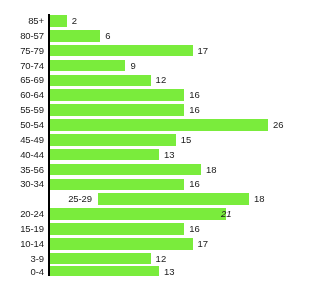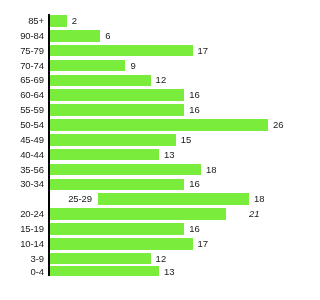--- a/index.html
+++ b/index.html
@@ -83,21 +83,21 @@
     <div id="axis-line"></div>
     <div id="rows">
         <div class="bar-row" style="top: 14px;">
           <div class="cat-label">85+</div>
           <div class="bar-track">
             <div class="bar" title="85+: 2" style="width: 16.7692px; background: rgb(122, 236, 60);"></div>
             <div class="val-label" style="left: 21.7692px;">2</div>
           </div>
         </div>
         <div class="bar-row" style="top: 28.85px;">
-          <div class="cat-label">90-84</div>
+          <div class="cat-label">80-57</div>
           <div class="bar-track">
             <div class="bar" title="80-84: 6" style="width: 50.3077px; background: rgb(122, 236, 60);"></div>
             <div class="val-label" style="left: 55.3077px;">6</div>
           </div>
         </div>
         <div class="bar-row" style="top: 43.7px;">
           <div class="cat-label">75-79</div>
           <div class="bar-track">
             <div class="bar" title="75-79: 17" style="width: 142.538px; background: rgb(122, 236, 60);"></div>
             <div class="val-label" style="left: 147.538px;">17</div>
@@ -170,21 +170,21 @@
           <div class="cat-label">25-29</div>
           <div class="bar-track">
             <div class="bar" title="25-29: 18" style="width: 150.923px; background: rgb(122, 236, 60);"></div>
             <div class="val-label" style="left: 155.923px;">18</div>
           </div>
         </div>
         <div class="bar-row" style="top: 207.05px;">
           <div class="cat-label">20-24</div>
           <div class="bar-track">
             <div class="bar" title="20-24: 21" style="width: 176.077px; background: rgb(122, 236, 60);"></div>
-            <div class="val-label" style="left: 199px; font-style: italic;">21</div>
+            <div class="val-label" style="left: 171px; font-style: italic;">21</div>
           </div>
         </div>
         <div class="bar-row" style="top: 221.9px;">
           <div class="cat-label">15-19</div>
           <div class="bar-track">
             <div class="bar" title="15-19: 16" style="width: 134.154px; background: rgb(122, 236, 60);"></div>
             <div class="val-label" style="left: 139.154px;">16</div>
           </div>
         </div>
         <div class="bar-row" style="top: 236.75px;">

